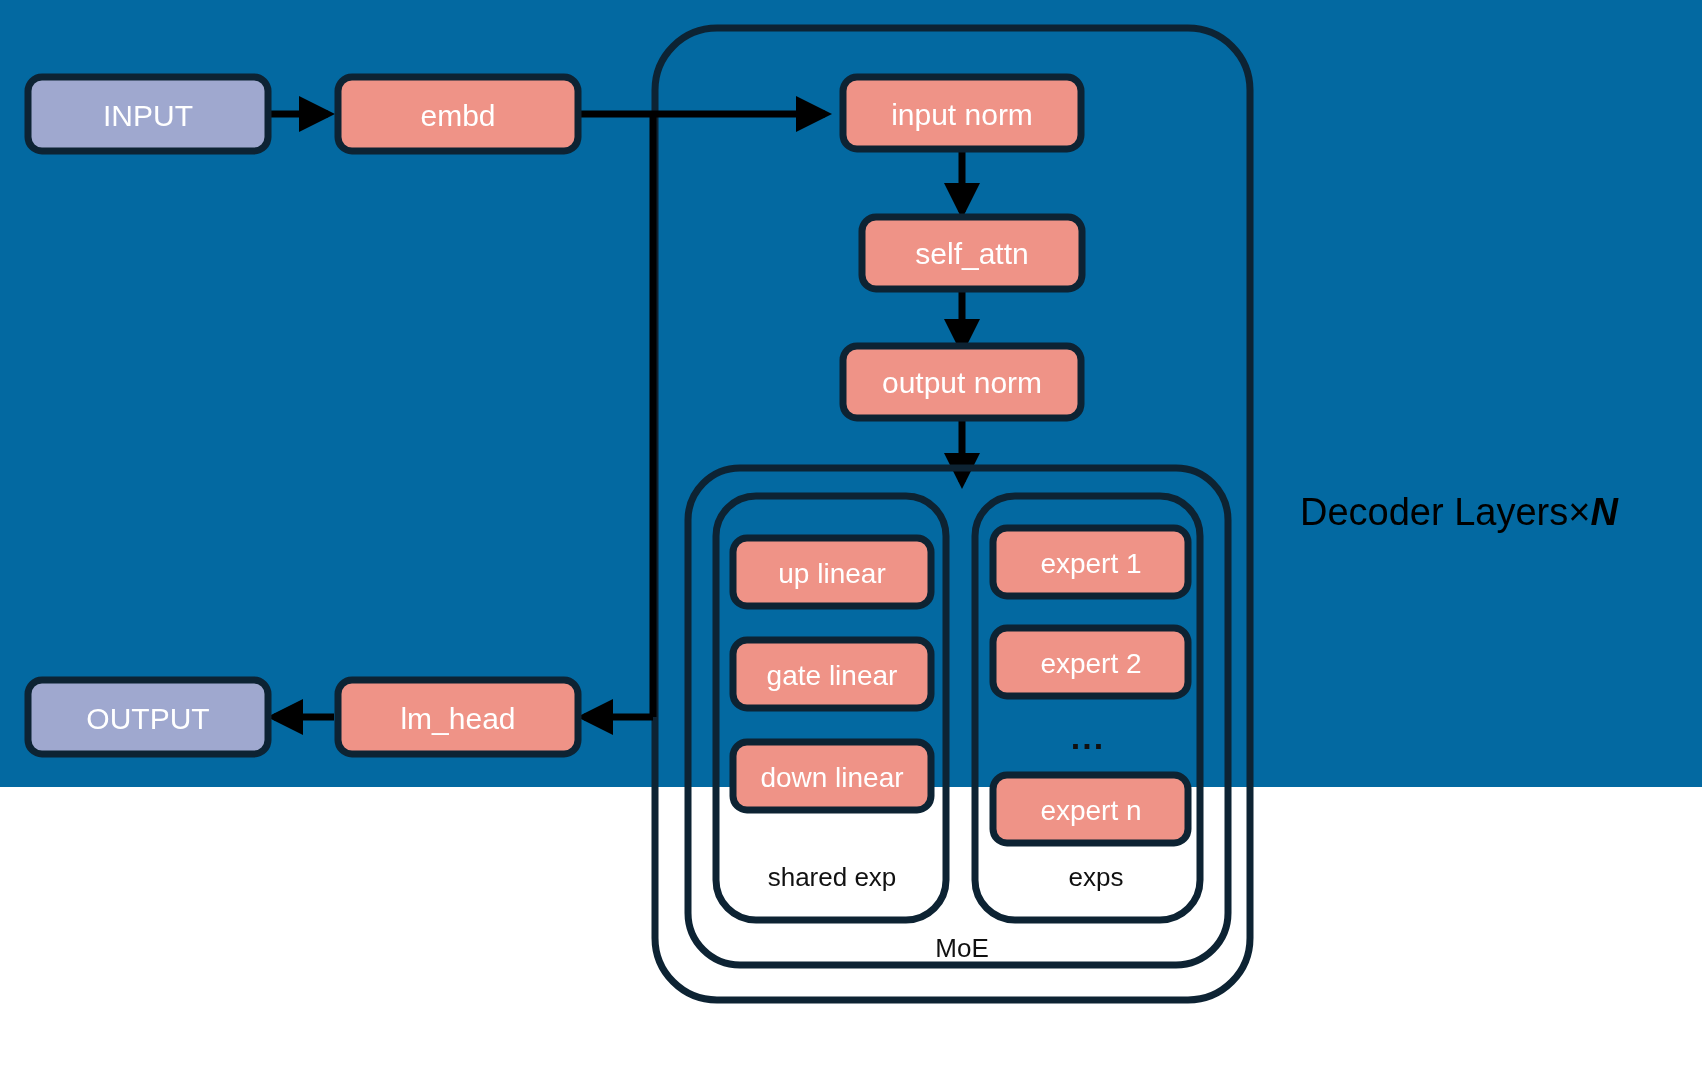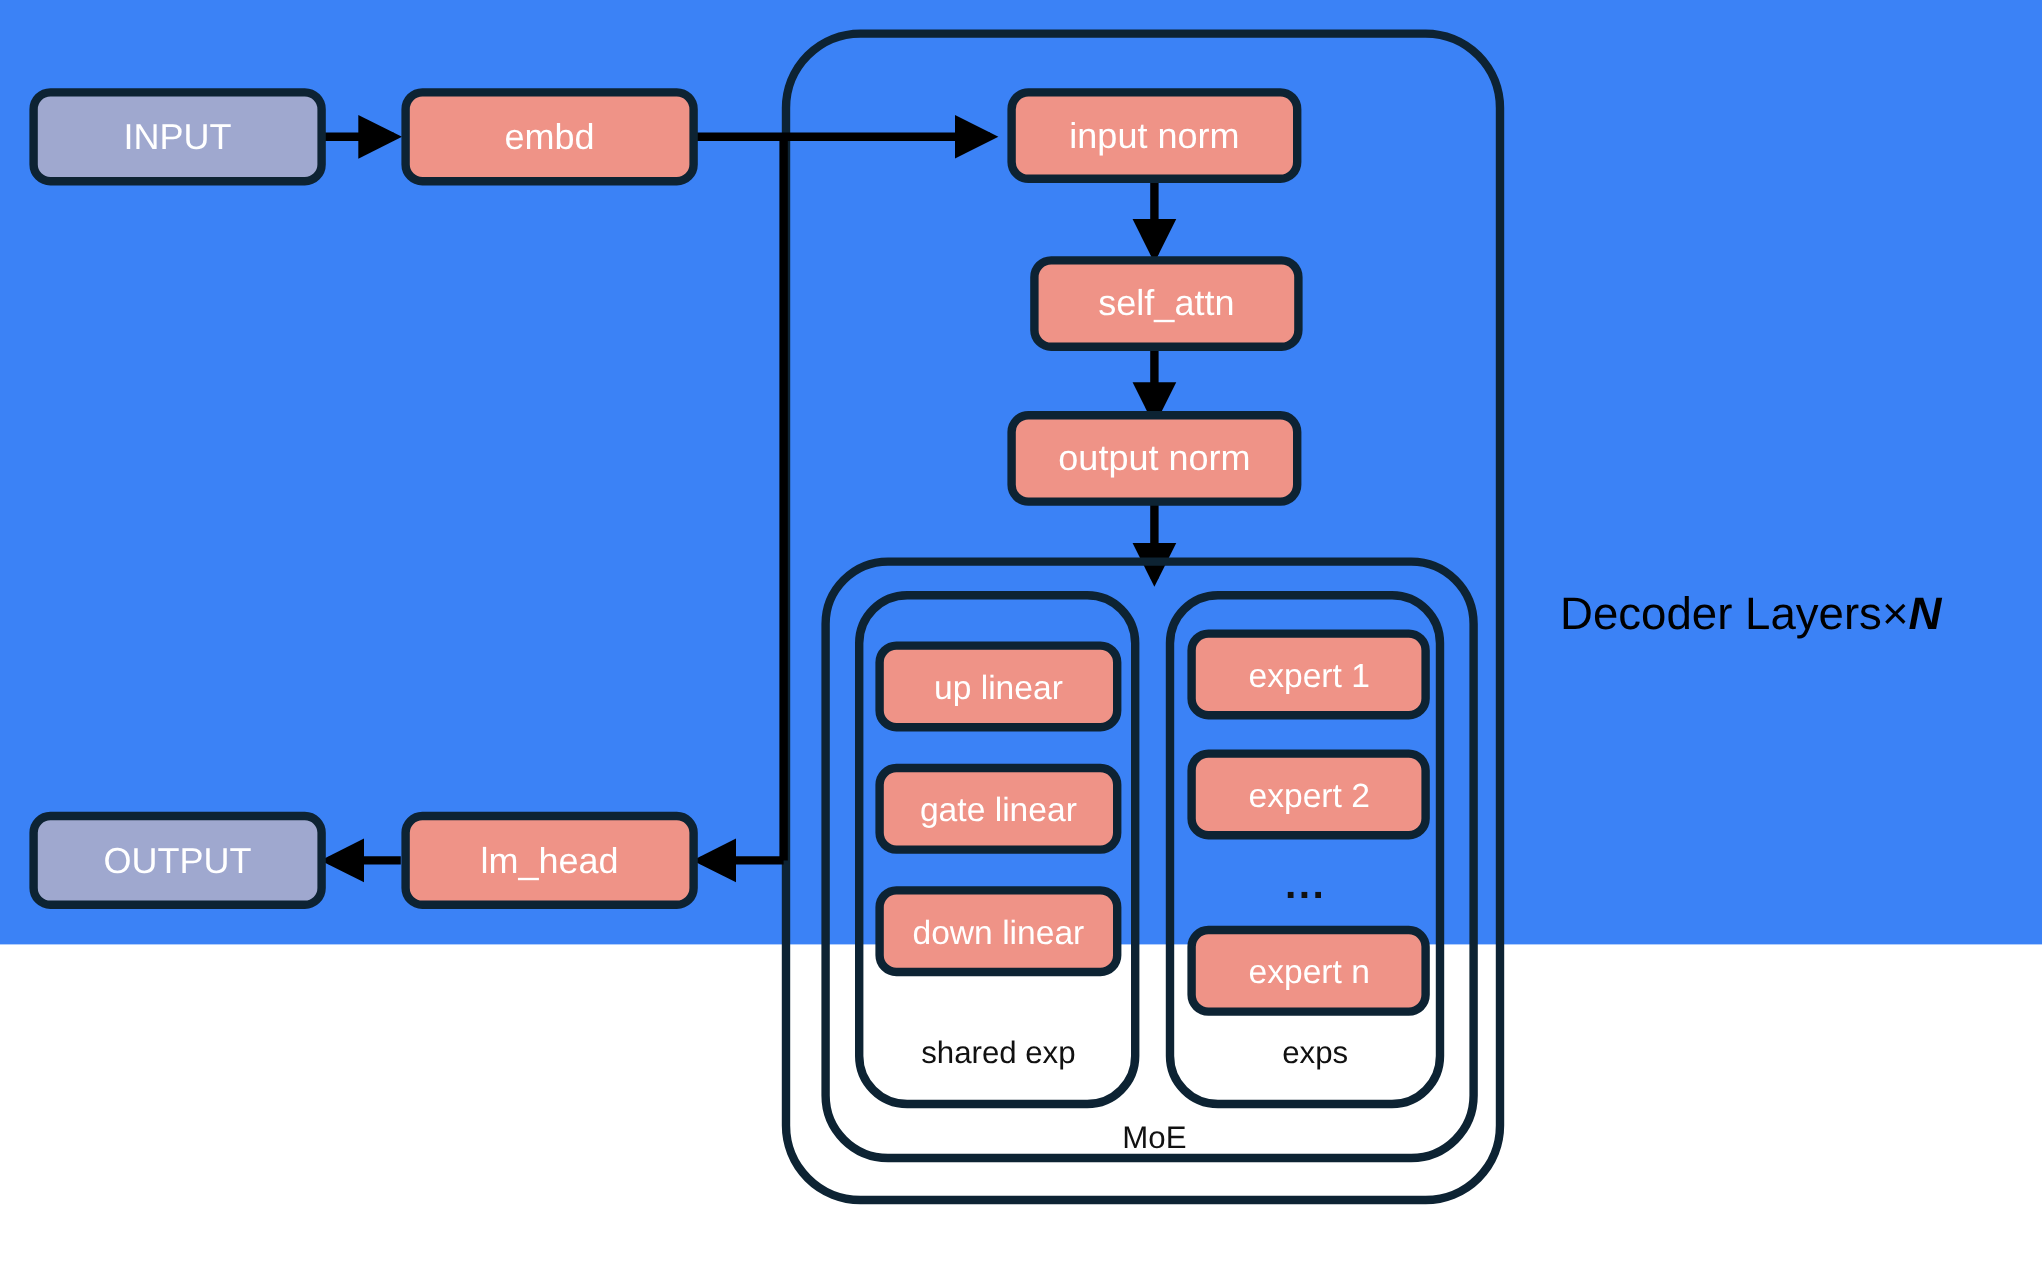--- a/index.html
+++ b/index.html
@@ -10,21 +10,21 @@
   body {
     width: 1702px;
     height: 1068px;
     overflow: hidden;
     font-family: "Liberation Sans", sans-serif;
   }
   #diagram-root {
     position: relative;
     width: 1702px;
     height: 787px;
-    background: #3b82f6;
+    background: #0369a1;
   }
   svg.diagram {
     display: block;
     width: 1702px;
     height: 1068px;
   }
   .node-rect {
     stroke: #0D2333;
     stroke-width: 7;
   }

